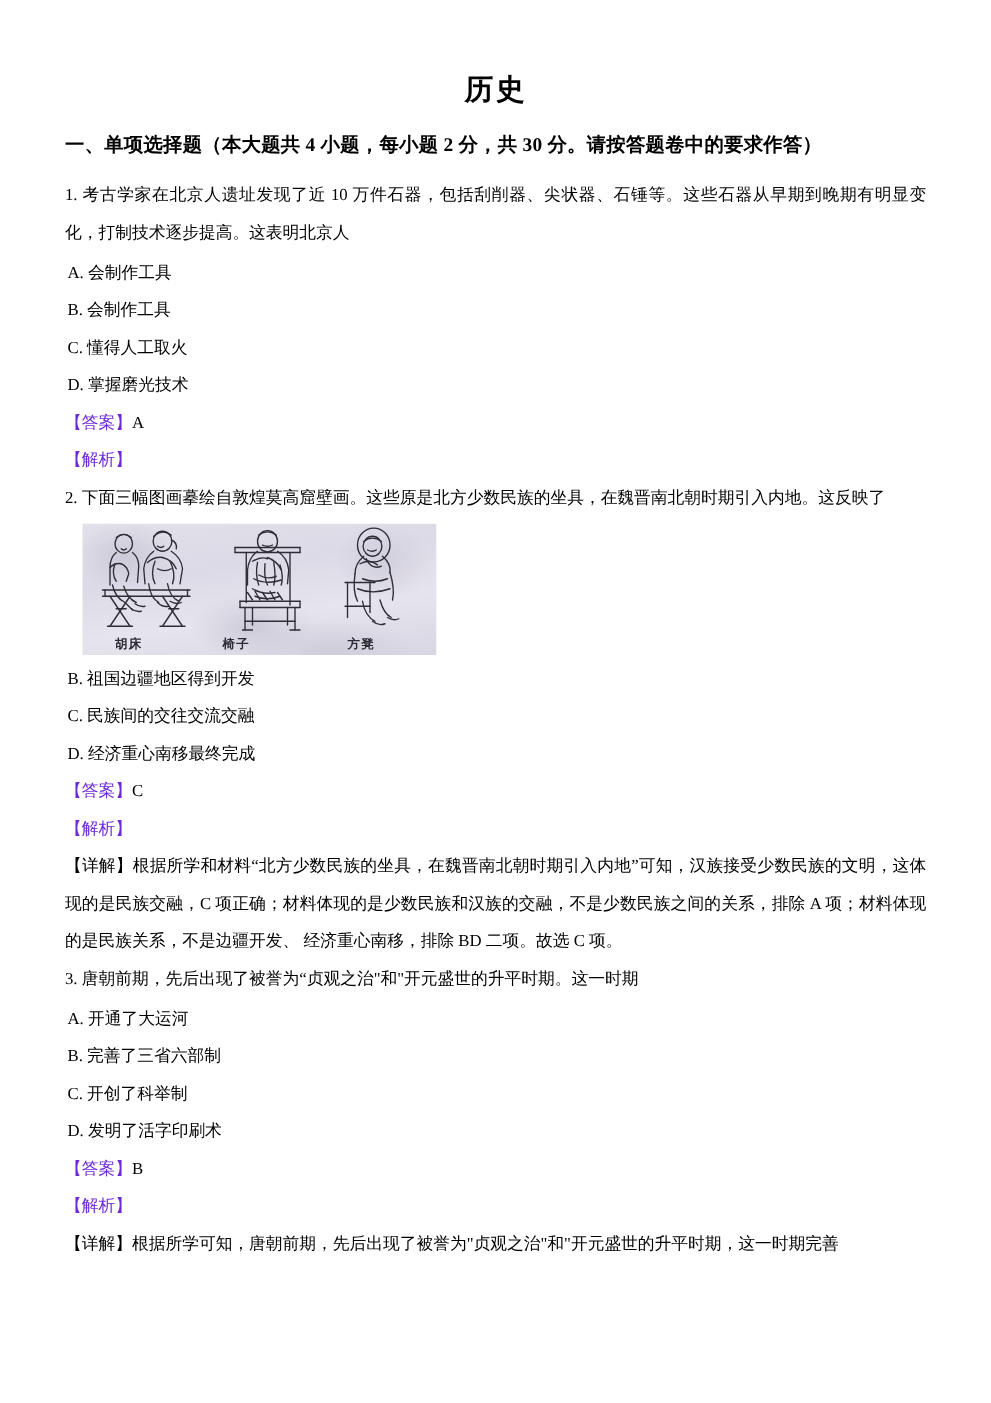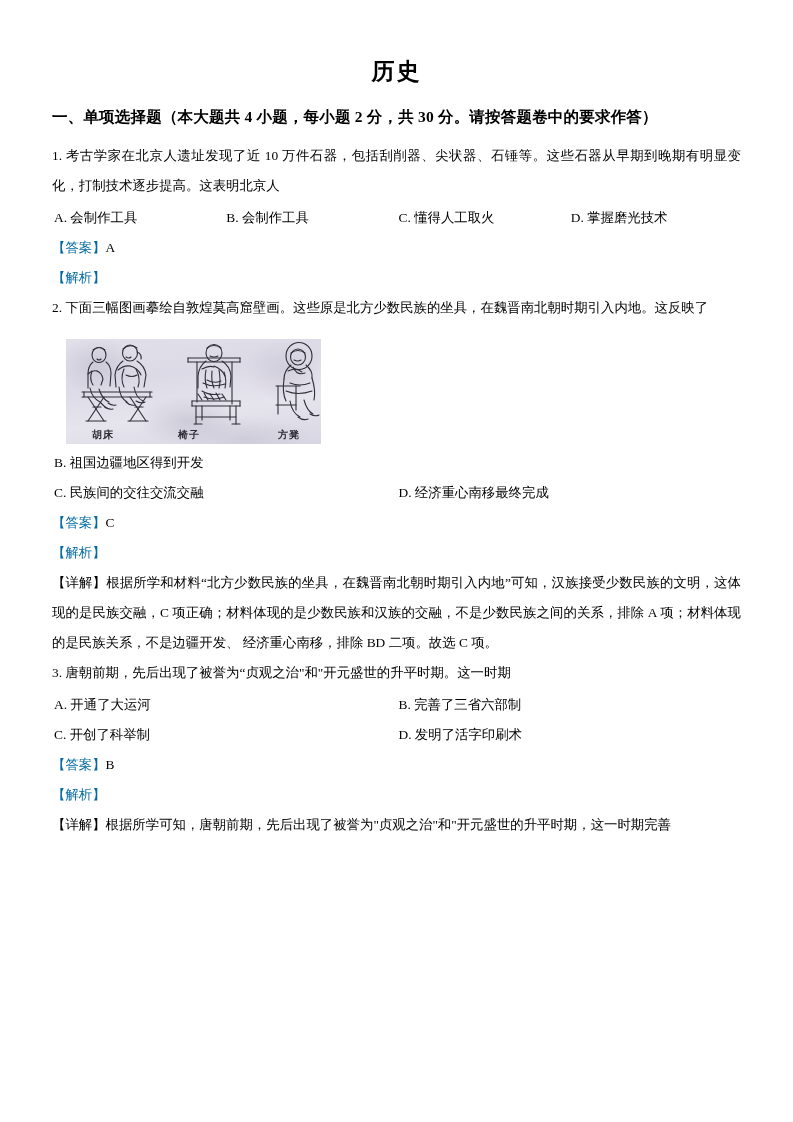--- a/index.html
+++ b/index.html
@@ -42,51 +42,52 @@
     line-height: 30px;
     margin: 0 0 2px 0;
     text-align: justify;
     text-justify: inter-ideograph;
   }
   .options-row {
     display: flex;
     font-size: 13.4px;
     line-height: 30px;
     margin: 0;
+    flex-direction: column;
   }
   .options-row.quad > div {
     width: 25%;
   }
   .options-row.quad > div:first-child { width: 25%; }
   .options-row.duo > div {
     width: 50%;
   }
   .opt-label {
     padding-left: 2px;
   }
   .meta-line {
     font-size: 13.4px;
     line-height: 30px;
     margin: 0;
   }
   .tag {
-    color: #0369a1;
+    color: #6d28d9;
   }
   .explain {
     font-size: 13.4px;
     line-height: 30px;
     margin: 0;
     text-align: justify;
     text-justify: inter-ideograph;
   }
   .figure {
     position: relative;
-    width: 255px;
+    width: 283px;
     height: 105px;
-    margin: 16px 0 4px 14px;
+    margin: 6px 0 4px 14px;
     background:
       radial-gradient(ellipse 60px 40px at 12% 25%, rgba(190,186,205,0.55), rgba(0,0,0,0) 70%),
       radial-gradient(ellipse 70px 35px at 48% 78%, rgba(183,180,200,0.5), rgba(0,0,0,0) 72%),
       radial-gradient(ellipse 55px 45px at 85% 30%, rgba(195,190,208,0.45), rgba(0,0,0,0) 70%),
       radial-gradient(ellipse 90px 30px at 70% 95%, rgba(186,184,200,0.4), rgba(0,0,0,0) 75%),
       linear-gradient(172deg, #e2e0e9 0%, #dcdae6 35%, #e6e4ec 65%, #d8d6e3 100%);
     overflow: hidden;
   }
   .figure svg {
     position: absolute;

